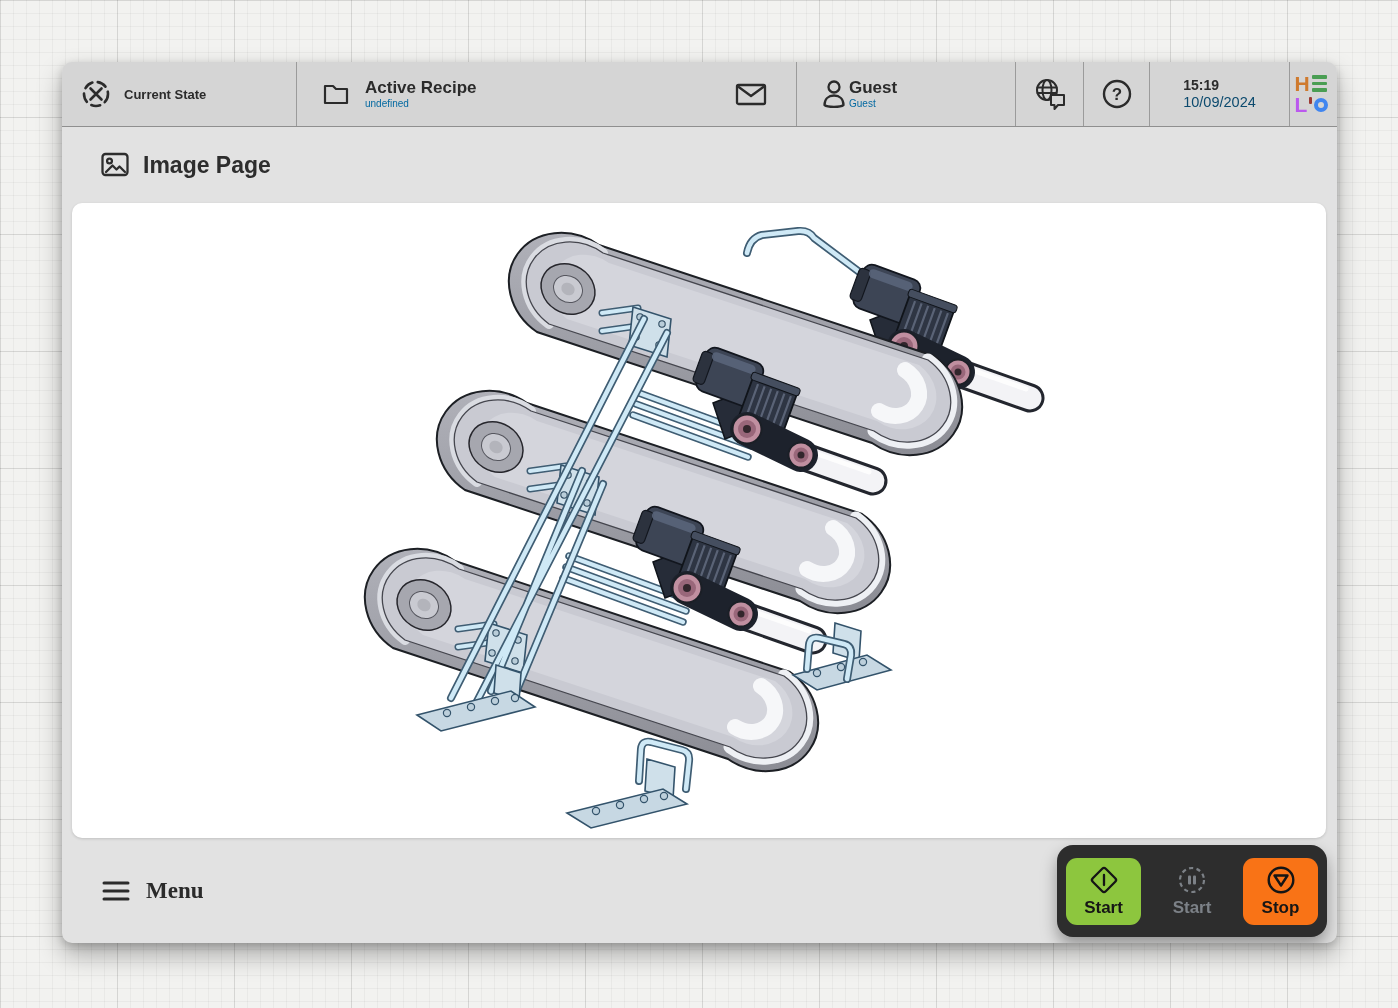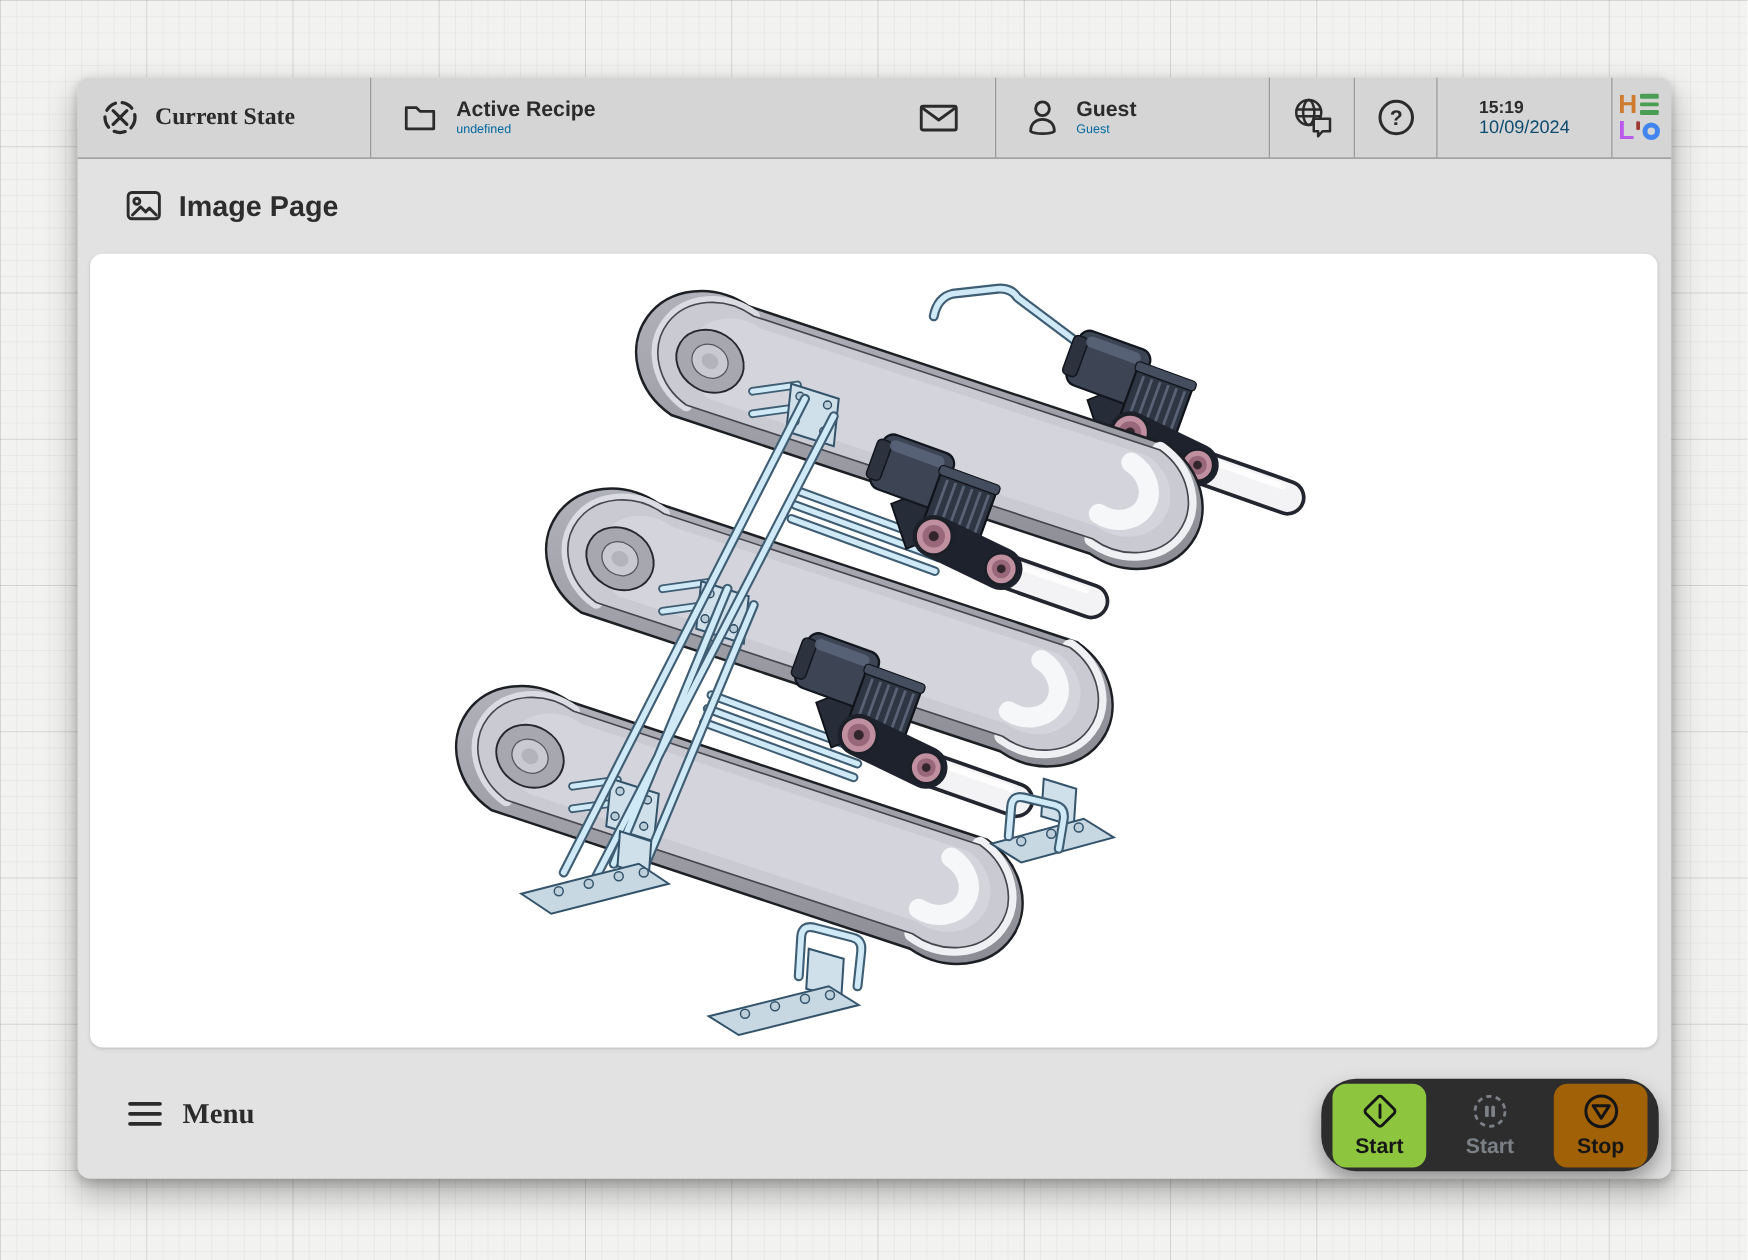--- a/index.html
+++ b/index.html
@@ -21,26 +21,26 @@
     background:#e2e2e2; border-radius:10px; overflow:hidden;
     box-shadow:0 12px 26px rgba(0,0,0,0.30), 0 3px 8px rgba(0,0,0,0.18);
   }
   
   .topbar{ height:65px; background:#d5d5d5; border-bottom:1px solid #8f8f8f;
     display:flex; align-items:stretch; }
   .tb-sec{ display:flex; align-items:center; border-right:1px solid #9b9b9b; }
   .tb-sec:last-child{ border-right:none; }
   .sec-state{ width:235px; padding-left:18px; gap:12px; }
   .sec-recipe{ width:500px; padding:0 28px 0 24px; gap:14px; justify-content:space-between;align-items:center; }
-  .sec-user{ width:219px; padding-left:22px; gap:12px; }
+  .sec-user{ width:219px; padding-left:22px; }
   .sec-lang{ width:68px; justify-content:center; }
   .sec-help{ width:66px; justify-content:center; }
   .sec-clock{ width:140px; justify-content:center; }
   .sec-logo{ width:46px; justify-content:center; }
-  .tb-label{ font-size:19px; font-weight:700;font-family:Liberation Serif, serif; }
+  .tb-label{ font-size:13px; font-weight:700; }
   .tb-stack{ display:flex; flex-direction:column; line-height:1.2; }
   .tb-title{ font-size:17px; font-weight:700; }
   .tb-sub{ font-size:10px; color:#0369a1; }
   .recipe-left{ display:flex; align-items:center; gap:14px; }
   .clock-time{ font-size:14px; font-weight:700; }
   .clock-date{ font-size:14.5px; color:#0c4a6e; }
   .icon{ display:inline-flex; align-items:center; justify-content:center; }
   
   .logo-grid{ display:grid; grid-template-columns:17px 20px; grid-template-rows:21px 21px; align-items:center; }
   .lg-h{ font-size:21px; font-weight:800; color:#cf7a2e; line-height:1; }
@@ -56,29 +56,29 @@
   
   .panel{ margin:0 10px; width:1254px; height:635px; background:#ffffff;
     border-radius:10px; box-shadow:0 1px 3px rgba(0,0,0,0.15); overflow:hidden; }
   .panel svg{ display:block; }
   
   .footer{ position:absolute; left:0; right:0; bottom:0; height:105px; }
   .menu-btn{ position:absolute; left:40px; top:50%; transform:translateY(-50%);
     display:flex; align-items:center; gap:16px; cursor:pointer; background:none; border:none;
     font-family:Liberation Serif, serif; color:#2b2b2b; }
   .menu-label{ font-size:23px; font-weight:700; }
-  .control-pill{ position:absolute; right:10px; bottom:6px; width:270px; height:74px;
-    background:#2d2d2d; border-radius:28px; display:flex; align-items:center;
+  .control-pill{ position:absolute; right:10px; bottom:6px; width:270px; height:92px;
+    background:#2d2d2d; border-radius:16px; display:flex; align-items:center;
     justify-content:space-between; padding:0 9px;
     box-shadow:0 8px 16px rgba(0,0,0,0.35); }
   .ctl-btn{ width:75px; height:67px; border:none; border-radius:11px; display:flex;
     flex-direction:column; align-items:center; justify-content:center; gap:3px;
     font-family:inherit; font-size:17px; font-weight:700; color:#161616; cursor:pointer; }
   .btn-start{ background:#8dc63e; }
-  .btn-stop{ background:#a16207; }
+  .btn-stop{ background:#f97316; }
   .btn-pause{ background:transparent; color:#7c8187; width:86px; }
 </style>
 </head>
 <body>
 
 <div class="window">
 
   <div class="topbar">
 
     <div class="tb-sec sec-state">

